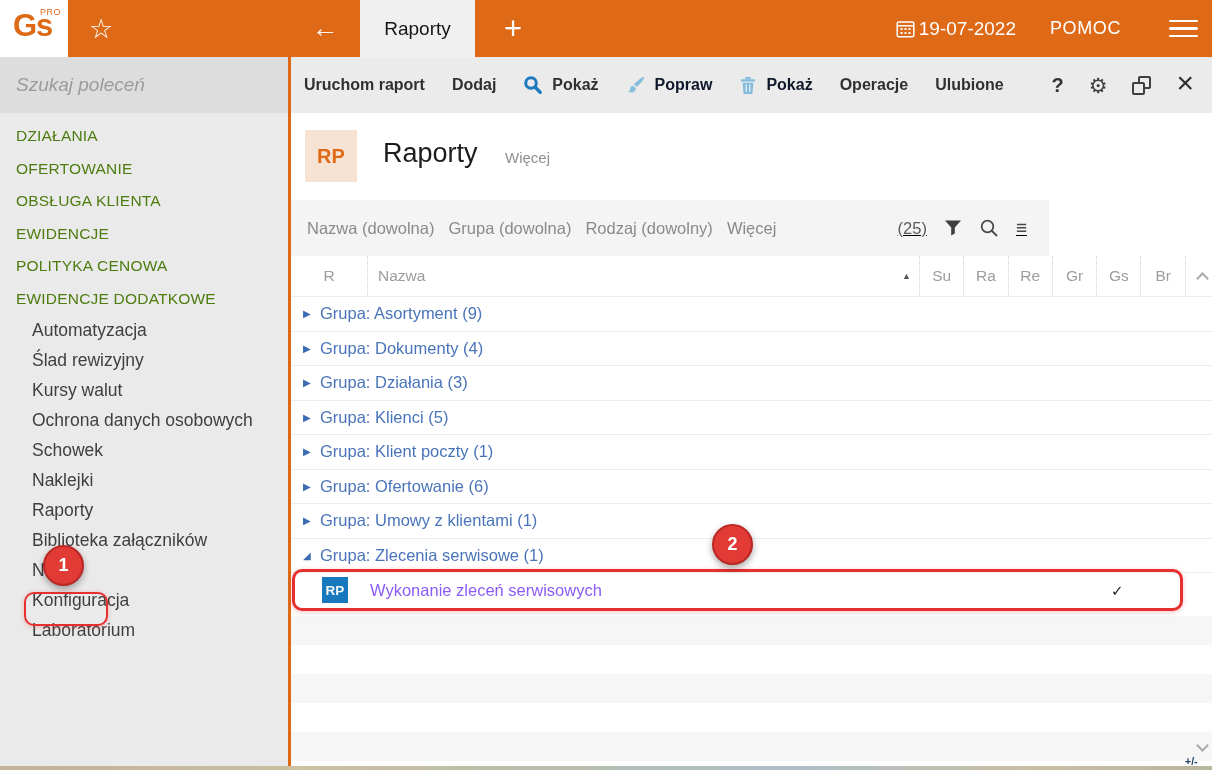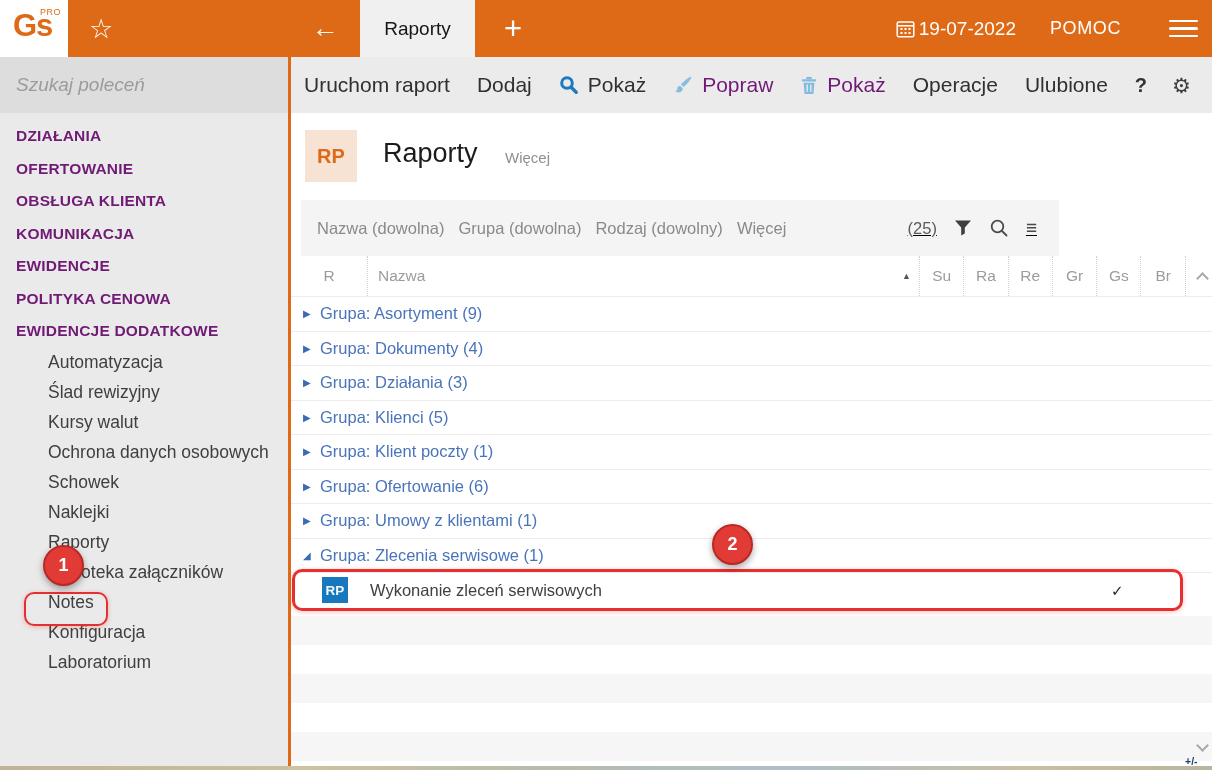--- a/index.html
+++ b/index.html
@@ -23,67 +23,67 @@
   .burger i { display:block; height:2.5px; background:#fff; border-radius:2px; }
 
   
   .sidebar { position:absolute; left:0; top:57px; width:288px; height:713px; background:#eaeaea; }
   .search-row { position:absolute; left:0; top:0; width:344px; height:56px; background:#dddddd; display:flex; align-items:center; padding:0 16px; }
   .search-text { font-style:italic; font-size:19px; color:#9b9b9b; flex:1; }
   .pin-icon { width:19px; height:19px; flex:none; }
   .nav { position:absolute; left:0; top:63px; width:288px; list-style:none; }
   .nav li { display:flex; align-items:center; padding-left:16px; cursor:default; white-space:nowrap; }
   .nav li.main { height:32.5px; font-size:17.5px; color:#3f3f3f; }
-  .nav li.cat  { height:32.5px; font-size:15.5px; font-weight:700; color:#701a75; letter-spacing:.2px; }
-  .nav li.sub  { height:30px; padding-left:48px; font-size:17.5px; color:#3f3f3f; }
+  .nav li.cat  { height:32.5px; font-size:15.5px; font-weight:400; color:#4d7c0f; letter-spacing:.2px; }
+  .nav li.sub  { height:30px; padding-left:32px; font-size:17.5px; color:#3f3f3f; }
 
   
   .divider { position:absolute; left:288px; top:57px; width:3px; height:709px; background:#de6a17; }
 
   
   .main { position:absolute; left:291px; top:57px; width:921px; height:713px; background:#fff; }
 
   .toolbar { position:absolute; left:0; top:0; width:921px; height:56px; background:#ebebeb; display:flex; align-items:center; padding-left:13px; gap:27px; }
-  .tbtn { font-size:21px; color:#303030; display:flex; align-items:center; gap:9px; white-space:nowrap; }
-  .tbtn.disabled { color:#701a75; }
+  .tbtn { font-size:16px; color:#303030; display:flex; align-items:center; gap:9px; white-space:nowrap;font-weight:bold; }
+  .tbtn.disabled { color:#0f172a; }
   .tool-right { margin-left:auto; display:flex; align-items:center; gap:25px; padding-right:18px; }
   .qmark { font-size:20px; font-weight:600; color:#333; }
   .gear { font-size:21px; color:#3f3f3f; line-height:1; }
   .cascade { position:relative; width:19px; height:19px; }
   .cascade i { position:absolute; border:2px solid #3f3f3f; border-radius:2px; width:13px; height:13px; }
   .cascade .b { right:0; top:0; }
   .cascade .f { left:0; bottom:0; background:#ebebeb; }
   .close-x { font-size:30px; font-weight:400; color:#2e2e2e; line-height:1; margin-top:-4px; }
 
   .page-header { position:absolute; left:0; top:56px; width:921px; height:87px; background:#fff; }
   .rp-badge { position:absolute; left:14px; top:17px; width:52px; height:52px; background:#f6e3d3; display:flex; align-items:center; justify-content:center; font-size:20px; font-weight:700; color:#de6a17; }
   .page-title { position:absolute; left:92px; top:25px; font-size:27px; color:#1c1c1c; }
   .more-link { position:absolute; left:214px; top:36px; font-size:15px; color:#8f8f8f; }
 
-  .filterbar { position:absolute; left:10px; top:143px; width:758px; height:56px; background:#f4f4f4; display:flex; align-items:center; padding:0 22px 0 16px; }
+  .filterbar { position:absolute; left:0; top:143px; width:758px; height:56px; background:#f4f4f4; display:flex; align-items:center; padding:0 22px 0 16px; }
   .filters { display:flex; align-items:center; gap:14px; }
   .filter-item { font-size:16.5px; color:#8a8a8a; white-space:nowrap; }
   .filter-right { margin-left:auto; display:flex; align-items:center; gap:17px;text-decoration:underline; }
   .count { font-size:16.5px; color:#5a5a5a; }
   .menu-lines { font-size:19px; color:#4a4a4a; font-weight:700; }
 
   .thead { position:absolute; left:0; top:199px; width:921px; height:41px; background:#fff; display:flex; align-items:stretch; font-size:15.5px; color:#9c9c9c; border-bottom:1px solid #ececec; }
   .th { display:flex; align-items:center; justify-content:center; border-right:1px dotted #d0d0d0; }
   .th-r { width:77px; }
   .th-name { width:552px; justify-content:flex-start; padding-left:10px; }
   .th-name .sort { margin-left:auto; padding-right:8px; font-size:9px; color:#555; }
   .th-sm { width:44.3px; }
   .th-last { border-right:1px dotted #d0d0d0; }
 
   .list { position:absolute; left:0; top:240px; width:921px; height:473px; background:#fff; }
   .grow { height:34.5px; display:flex; align-items:center; padding-left:12px; border-bottom:1px solid #ececec; font-size:16.5px; color:#4a74ba; background:#fff; }
   .tri { width:17px; font-size:10px; color:#3b6bb3; flex:none; }
   .drow { position:relative; height:35px; background:#fff; }
   .rp-row-icon { position:absolute; left:31px; top:4px; width:26px; height:26px; background:#1878be; color:rgba(255,255,255,.95); font-weight:700; font-size:13.5px; display:flex; align-items:center; justify-content:center; }
-  .drow-name { position:absolute; left:79px; top:0; height:35px; display:flex; align-items:center; font-size:16.5px; color:#404040; }
+  .drow-name { position:absolute; left:79px; top:0; height:35px; display:flex; align-items:center; font-size:16.5px; color:#8b5cf6; }
   .drow-check { position:absolute; left:820px; top:0; height:35px; display:flex; align-items:center; font-size:15px; color:#222; }
   .stripe { width:921px; height:29px; }
   .stripe.g { background:#f6f6f6; }
   .stripe.w { background:#fff; }
   .stripe-gap { width:921px; height:8px; background:#fff; }
 
   .chev { position:absolute; width:9px; height:9px; }
   .chev.up { left:907px; top:217px; border-top:2px solid #a8a8a8; border-left:2px solid #a8a8a8; transform:rotate(45deg); }
   .chev.down { left:907px; top:684px; border-bottom:2px solid #a8a8a8; border-right:2px solid #a8a8a8; transform:rotate(45deg); }
   .plusminus { position:absolute; left:894px; top:698px; font-size:10.5px; font-weight:700; color:#1c3f63; }
@@ -142,21 +142,20 @@
       <svg class="pin-icon" viewBox="0 0 24 24" style="transform:rotate(40deg)">
         <path d="M16 9V4h1a1 1 0 0 0 0-2H7a1 1 0 0 0 0 2h1v5c0 1.66-1.34 3-3 3v2h5.97v7l1 1 1-1v-7H19v-2c-1.66 0-3-1.34-3-3z" fill="#6e6e6e"></path>
       </svg>
     </div>
     <ul class="nav">
       <li class="main">Infoserwis</li>
       <li class="main">Wyszukiwarka</li>
       <li class="cat">DZIAŁANIA</li>
       <li class="cat">OFERTOWANIE</li>
       <li class="cat">OBSŁUGA KLIENTA</li>
-      <li class="cat">KOMUNIKACJA</li>
       <li class="cat">EWIDENCJE</li>
       <li class="cat">POLITYKA CENOWA</li>
       <li class="cat">EWIDENCJE DODATKOWE</li>
       <li class="sub">Automatyzacja</li>
       <li class="sub">Ślad rewizyjny</li>
       <li class="sub">Kursy walut</li>
       <li class="sub">Ochrona danych osobowych</li>
       <li class="sub">Schowek</li>
       <li class="sub">Naklejki</li>
       <li class="sub">Raporty</li>

